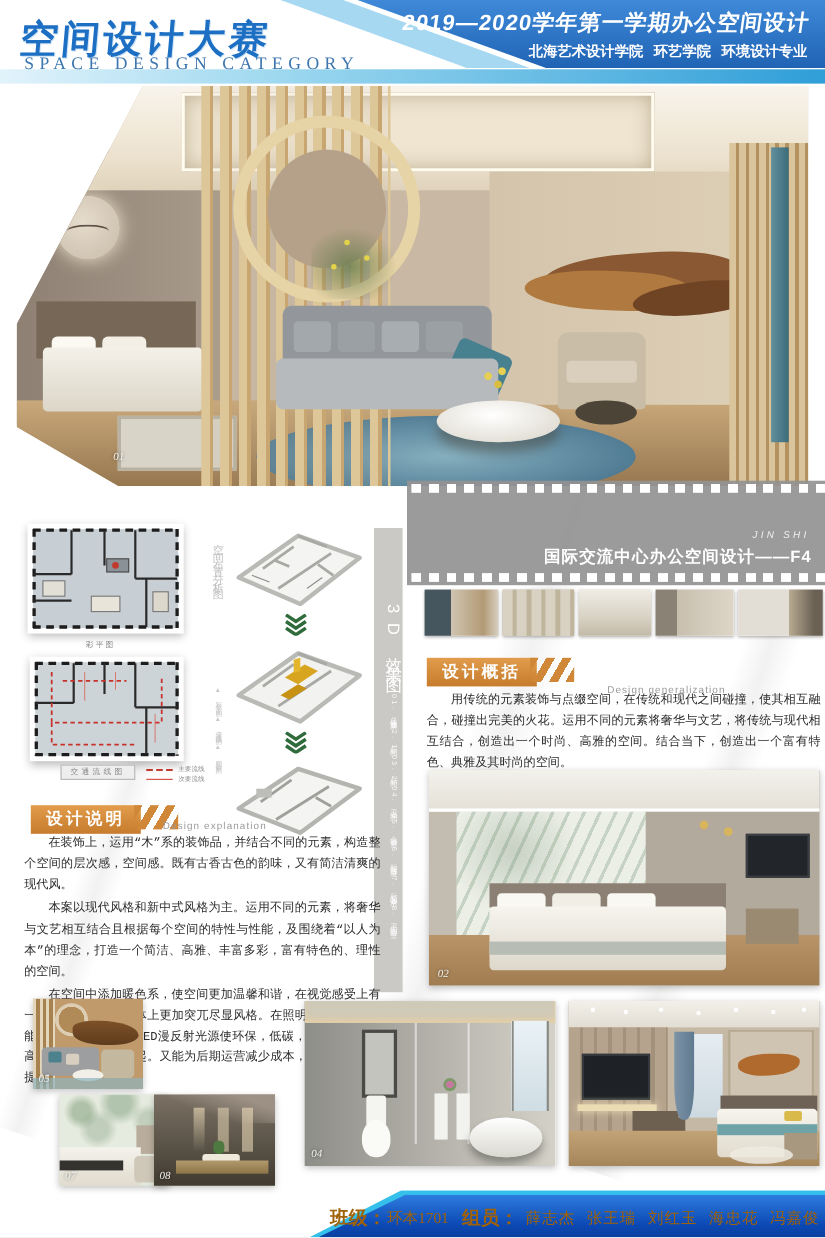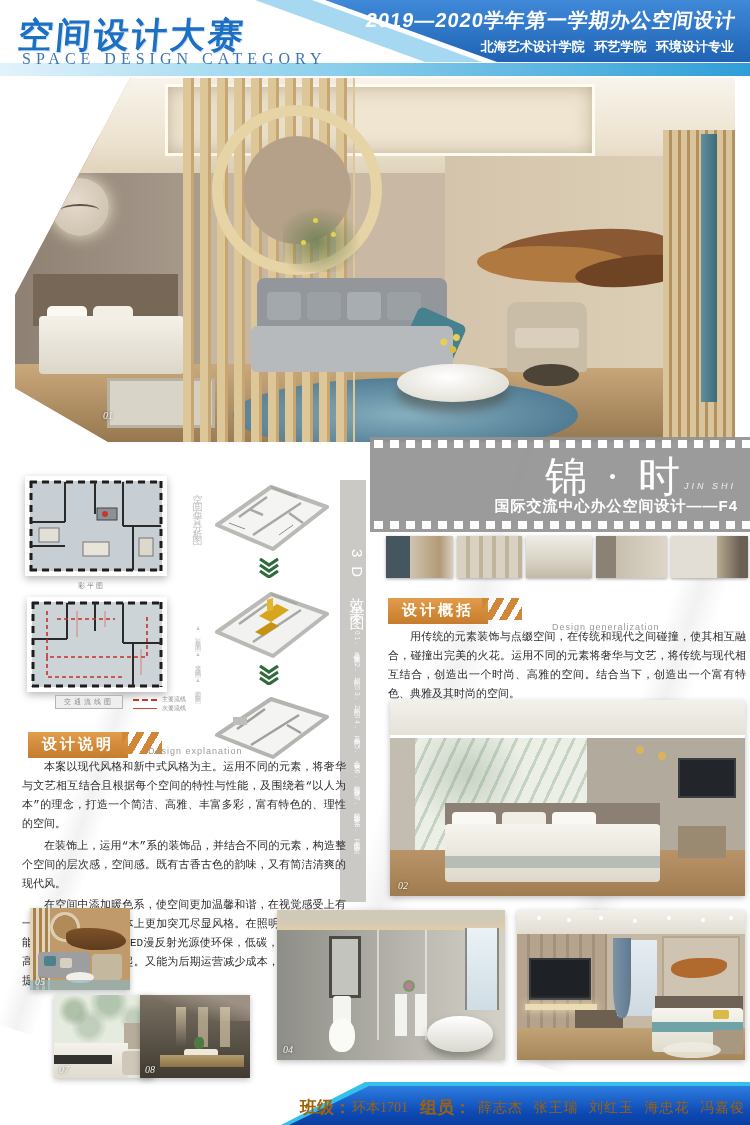--- a/index.html
+++ b/index.html
@@ -169,21 +169,20 @@
     <div class="h-cush"></div>
     <div class="h-throw"></div>
     <div class="h-sofaseat"></div>
     <div class="h-flower"></div>
     <div class="h-table"></div>
     <div class="h-stool"></div>
     <div class="ph-label" style="left:88px;top:332px;">01</div>
   </div>
 
   <div class="strip">
-    <div class="b-name">锦 · 时</div>
     <div class="b-py">JIN SHI</div>
     <div class="b-sub">国际交流中心办公空间设计——F4</div>
   </div>
 
   <div class="thumbs">
     <div class="thumb" style="width:68px;background:linear-gradient(90deg,#45565e 0 36%,#cfc4b0 36%,#b39a76 80%,#d8cfc0);"></div>
     <div class="thumb" style="width:66px;background:repeating-linear-gradient(90deg,#d9d2c2 0 9px,#bfb49c 9px 13px),#d9d2c2;"></div>
     <div class="thumb" style="width:66px;background:linear-gradient(180deg,#efece5,#d8d2c4 60%,#c2baa8);"></div>
     <div class="thumb" style="width:72px;background:linear-gradient(90deg,#8a8274 0 28%,#c8bfae 28%,#ddd6c8);"></div>
     <div class="thumb" style="width:78px;background:linear-gradient(90deg,#e2ded6 0 60%,#b8ab92 60%,#6a6054 90%);"></div>
@@ -328,22 +327,22 @@
     <div class="d" style="left:288px;top:58px;width:54px;height:36px;background:#22262a;border:2px solid #3a3e42;"></div>
     <div class="d" style="left:246px;top:46px;width:8px;height:8px;border-radius:50%;background:#d8b45c;box-shadow:22px 6px 0 #d8b45c;"></div>
     <div class="d" style="left:288px;top:126px;width:48px;height:32px;background:#9a8a72;"></div>
     <div class="ph-label" style="left:8px;top:180px;">02</div>
   </div>
 
   <div class="sec-box" style="left:28px;top:732px;">设计说明</div>
   <div class="sec-stripes" style="left:122px;top:732px;"></div>
   <div class="sec-en" style="left:148px;top:746px;">Design explanation</div>
   <div class="body-txt" style="left:22px;top:758px;width:324px;">
+    <p>在装饰上，运用“木”系的装饰品，并结合不同的元素，构造整个空间的层次感，空间感。既有古香古色的韵味，又有简洁清爽的现代风。</p>
     <p>本案以现代风格和新中式风格为主。运用不同的元素，将奢华与文艺相互结合且根据每个空间的特性与性能，及围绕着“以人为本”的理念，打造一个简洁、高雅、丰富多彩，富有特色的、理性的空间。</p>
-    <p>在装饰上，运用“木”系的装饰品，并结合不同的元素，构造整个空间的层次感，空间感。既有古香古色的韵味，又有简洁清爽的现代风。</p>
     <p>在空间中添加暖色系，使空间更加温馨和谐，在视觉感受上有一些微妙的变化在整体上更加突兀尽显风格。在照明上大量使用节能环保的节能灯具和LED漫反射光源使环保，低碳，美观，舒适，高雅等功能结合到一起。又能为后期运营减少成本，同时也向客户提供了视觉的满足。</p>
   </div>
 
   <div class="photo" style="left:30px;top:908px;width:100px;height:82px;background:#c09a6b;">
     <div class="d" style="left:0;top:0;width:20px;height:82px;background:repeating-linear-gradient(90deg,#e4d6ba 0 3px,#a8824e 3px 6px);"></div>
     <div class="d" style="left:20px;top:4px;width:30px;height:30px;border-radius:50%;background:radial-gradient(circle,#b08a57 55%,#dccdb2 56%);"></div>
     <div class="d" style="left:36px;top:20px;width:60px;height:22px;background:linear-gradient(180deg,#7c5128,#5e3c1e);border-radius:30% 60% 40% 50%;"></div>
     <div class="d" style="left:8px;top:44px;width:52px;height:26px;background:#9c9ea0;border-radius:4px;"></div>
     <div class="d" style="left:14px;top:48px;width:12px;height:10px;background:#4e818e;border-radius:2px;box-shadow:16px 2px 0 #d8cfc0;"></div>
     <div class="d" style="left:62px;top:46px;width:30px;height:26px;background:#c4b89e;border-radius:4px;"></div>

